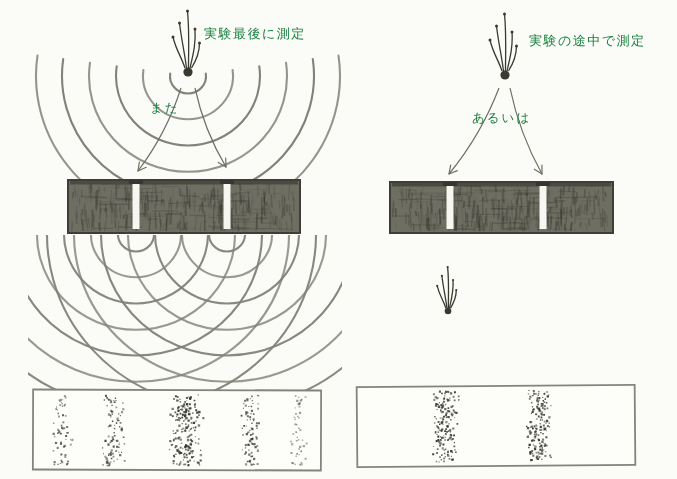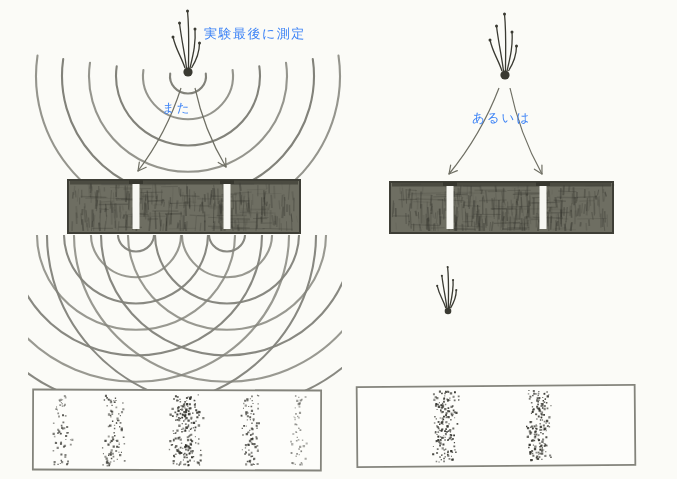--- a/index.html
+++ b/index.html
@@ -3,21 +3,21 @@
 <meta charset="utf-8">
 <style>
   html,body{margin:0;padding:0;background:#ffffff;}
   .canvas{
     position:relative;width:677px;height:479px;
     background:#fbfbf7;overflow:hidden;
     font-family:"DejaVu Sans",sans-serif;
   }
   svg{position:absolute;left:0;top:0;}
   .cap{
-    position:absolute;color:#3b82f6;white-space:nowrap;
+    position:absolute;color:#15803d;white-space:nowrap;
     font-size:13px;letter-spacing:1.5px;
     font-family:Liberation Mono, monospace;
   }
   .cap.small{font-size:12.5px;letter-spacing:2px;}
 </style>
 </head>
 <body>
 
 <div class="canvas">
   <svg id="scene" width="677" height="479" viewBox="0 0 677 479">
@@ -1613,15 +1613,16 @@
           <path d="M2,-4 c3,-13 6,-24 5,-39" fill="none" stroke="#3a3a32" stroke-width="1.81"></path>
           <circle cx="7" cy="-43" r="1.5" fill="#3a3a32"></circle>
           <path d="M3.5,-4 c5,-8 8,-16 8,-25" fill="none" stroke="#3a3a32" stroke-width="1.81"></path>
           <circle cx="11.5" cy="-29" r="1.5" fill="#3a3a32"></circle>
           <circle cx="0" cy="0" r="4.6" fill="#3a3a32"></circle>
         </g>
       </g>
   </svg>
 
   <div class="cap" style="left: 204px; top: 25px;">実験最後に測定</div>
-  <div class="cap small" style="left: 162px; top: 100px; text-align: right;">また</div>
+  <div class="cap" style="left: 529px; top: 32px;">実験の途中で測定</div>
+  <div class="cap small" style="left: 150px; top: 100px; text-align: right;">また</div>
   <div class="cap small" style="left: 472px; top: 110px; text-align: center;">あるいは</div>
 </div>
 
 </body></html>

